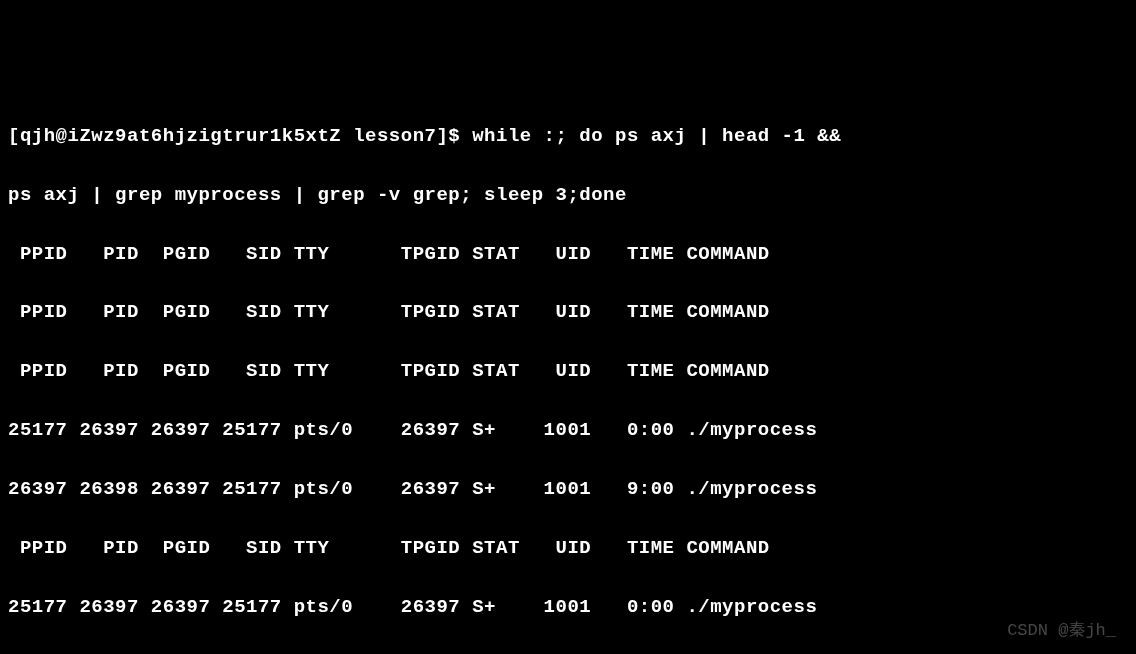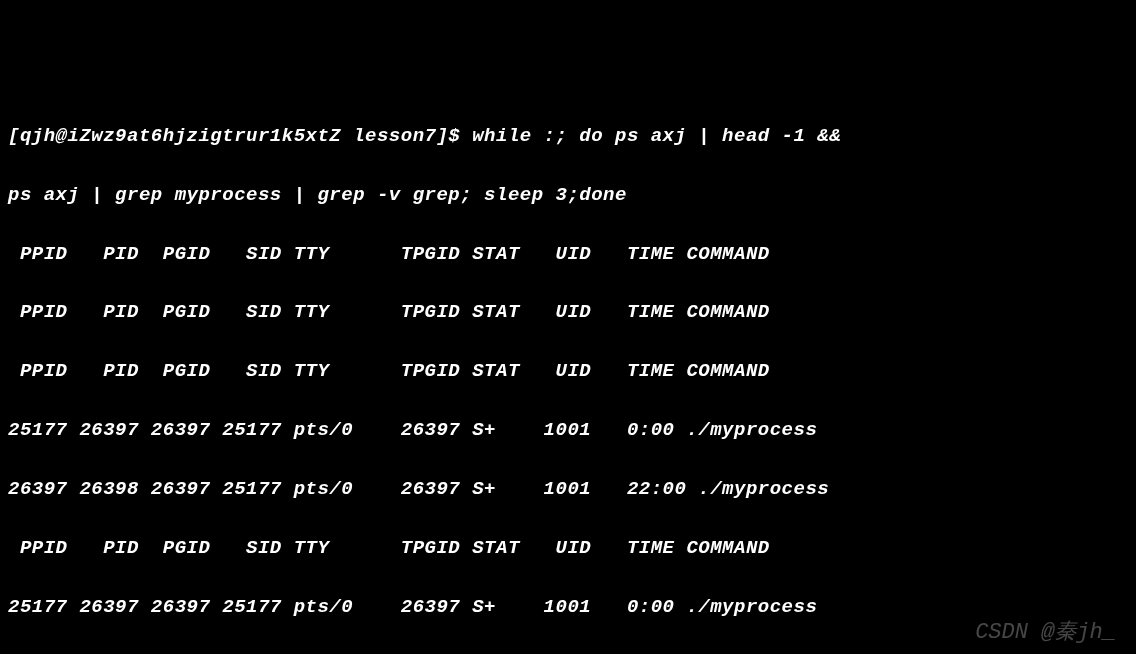--- a/index.html
+++ b/index.html
@@ -1,19 +1,18 @@
 <!DOCTYPE html>
 <html><head>
   <meta charset="utf-8">
   <style>
     * {
       margin: 0;
       padding: 0;
       box-sizing: border-box;
-      font-style: italic;
     }
     body {
       background-color: #000000;
       color: #ffffff;
       font-family: "Courier New", Consolas, monospace;
       font-size: 19px;
       font-weight: bold;
       line-height: 1.55;
       padding: 4px 8px;
       white-space: pre;
@@ -21,39 +20,39 @@
       width: 1136px;
       height: 654px;
       position: relative;
     }
     .terminal-line {
       white-space: pre;
       letter-spacing: 0.5px;
     }
     .watermark {
       position: absolute;
-      bottom: 4px;
+      bottom: 10px;
       right: 20px;
       color: rgba(200, 200, 200, 0.35);
-      font-size: 22px;
+      font-size: 17px;
       font-weight: normal;
     }
   </style>
 </head>
 <body>
 
 
 
 <div class="terminal-line">[qjh@iZwz9at6hjzigtrur1k5xtZ lesson7]$ while :; do ps axj | head -1 &amp;&amp;</div>
 <div class="terminal-line">ps axj | grep myprocess | grep -v grep; sleep 3;done</div>
 <div class="terminal-line"> PPID   PID  PGID   SID TTY      TPGID STAT   UID   TIME COMMAND</div>
 <div class="terminal-line"> PPID   PID  PGID   SID TTY      TPGID STAT   UID   TIME COMMAND</div>
 <div class="terminal-line"> PPID   PID  PGID   SID TTY      TPGID STAT   UID   TIME COMMAND</div>
 <div class="terminal-line">25177 26397 26397 25177 pts/0    26397 S+    1001   0:00 ./myprocess</div>
-<div class="terminal-line">26397 26398 26397 25177 pts/0    26397 S+    1001   22:00 ./myprocess</div>
+<div class="terminal-line">26397 26398 26397 25177 pts/0    26397 S+    1001   9:00 ./myprocess</div>
 <div class="terminal-line"> PPID   PID  PGID   SID TTY      TPGID STAT   UID   TIME COMMAND</div>
 <div class="terminal-line">25177 26397 26397 25177 pts/0    26397 S+    1001   0:00 ./myprocess</div>
 <div class="terminal-line">26397 26398 26397 25177 pts/0    26397 S+    1001   0:00 ./myprocess</div>
 
 
 
 
 
 
 

